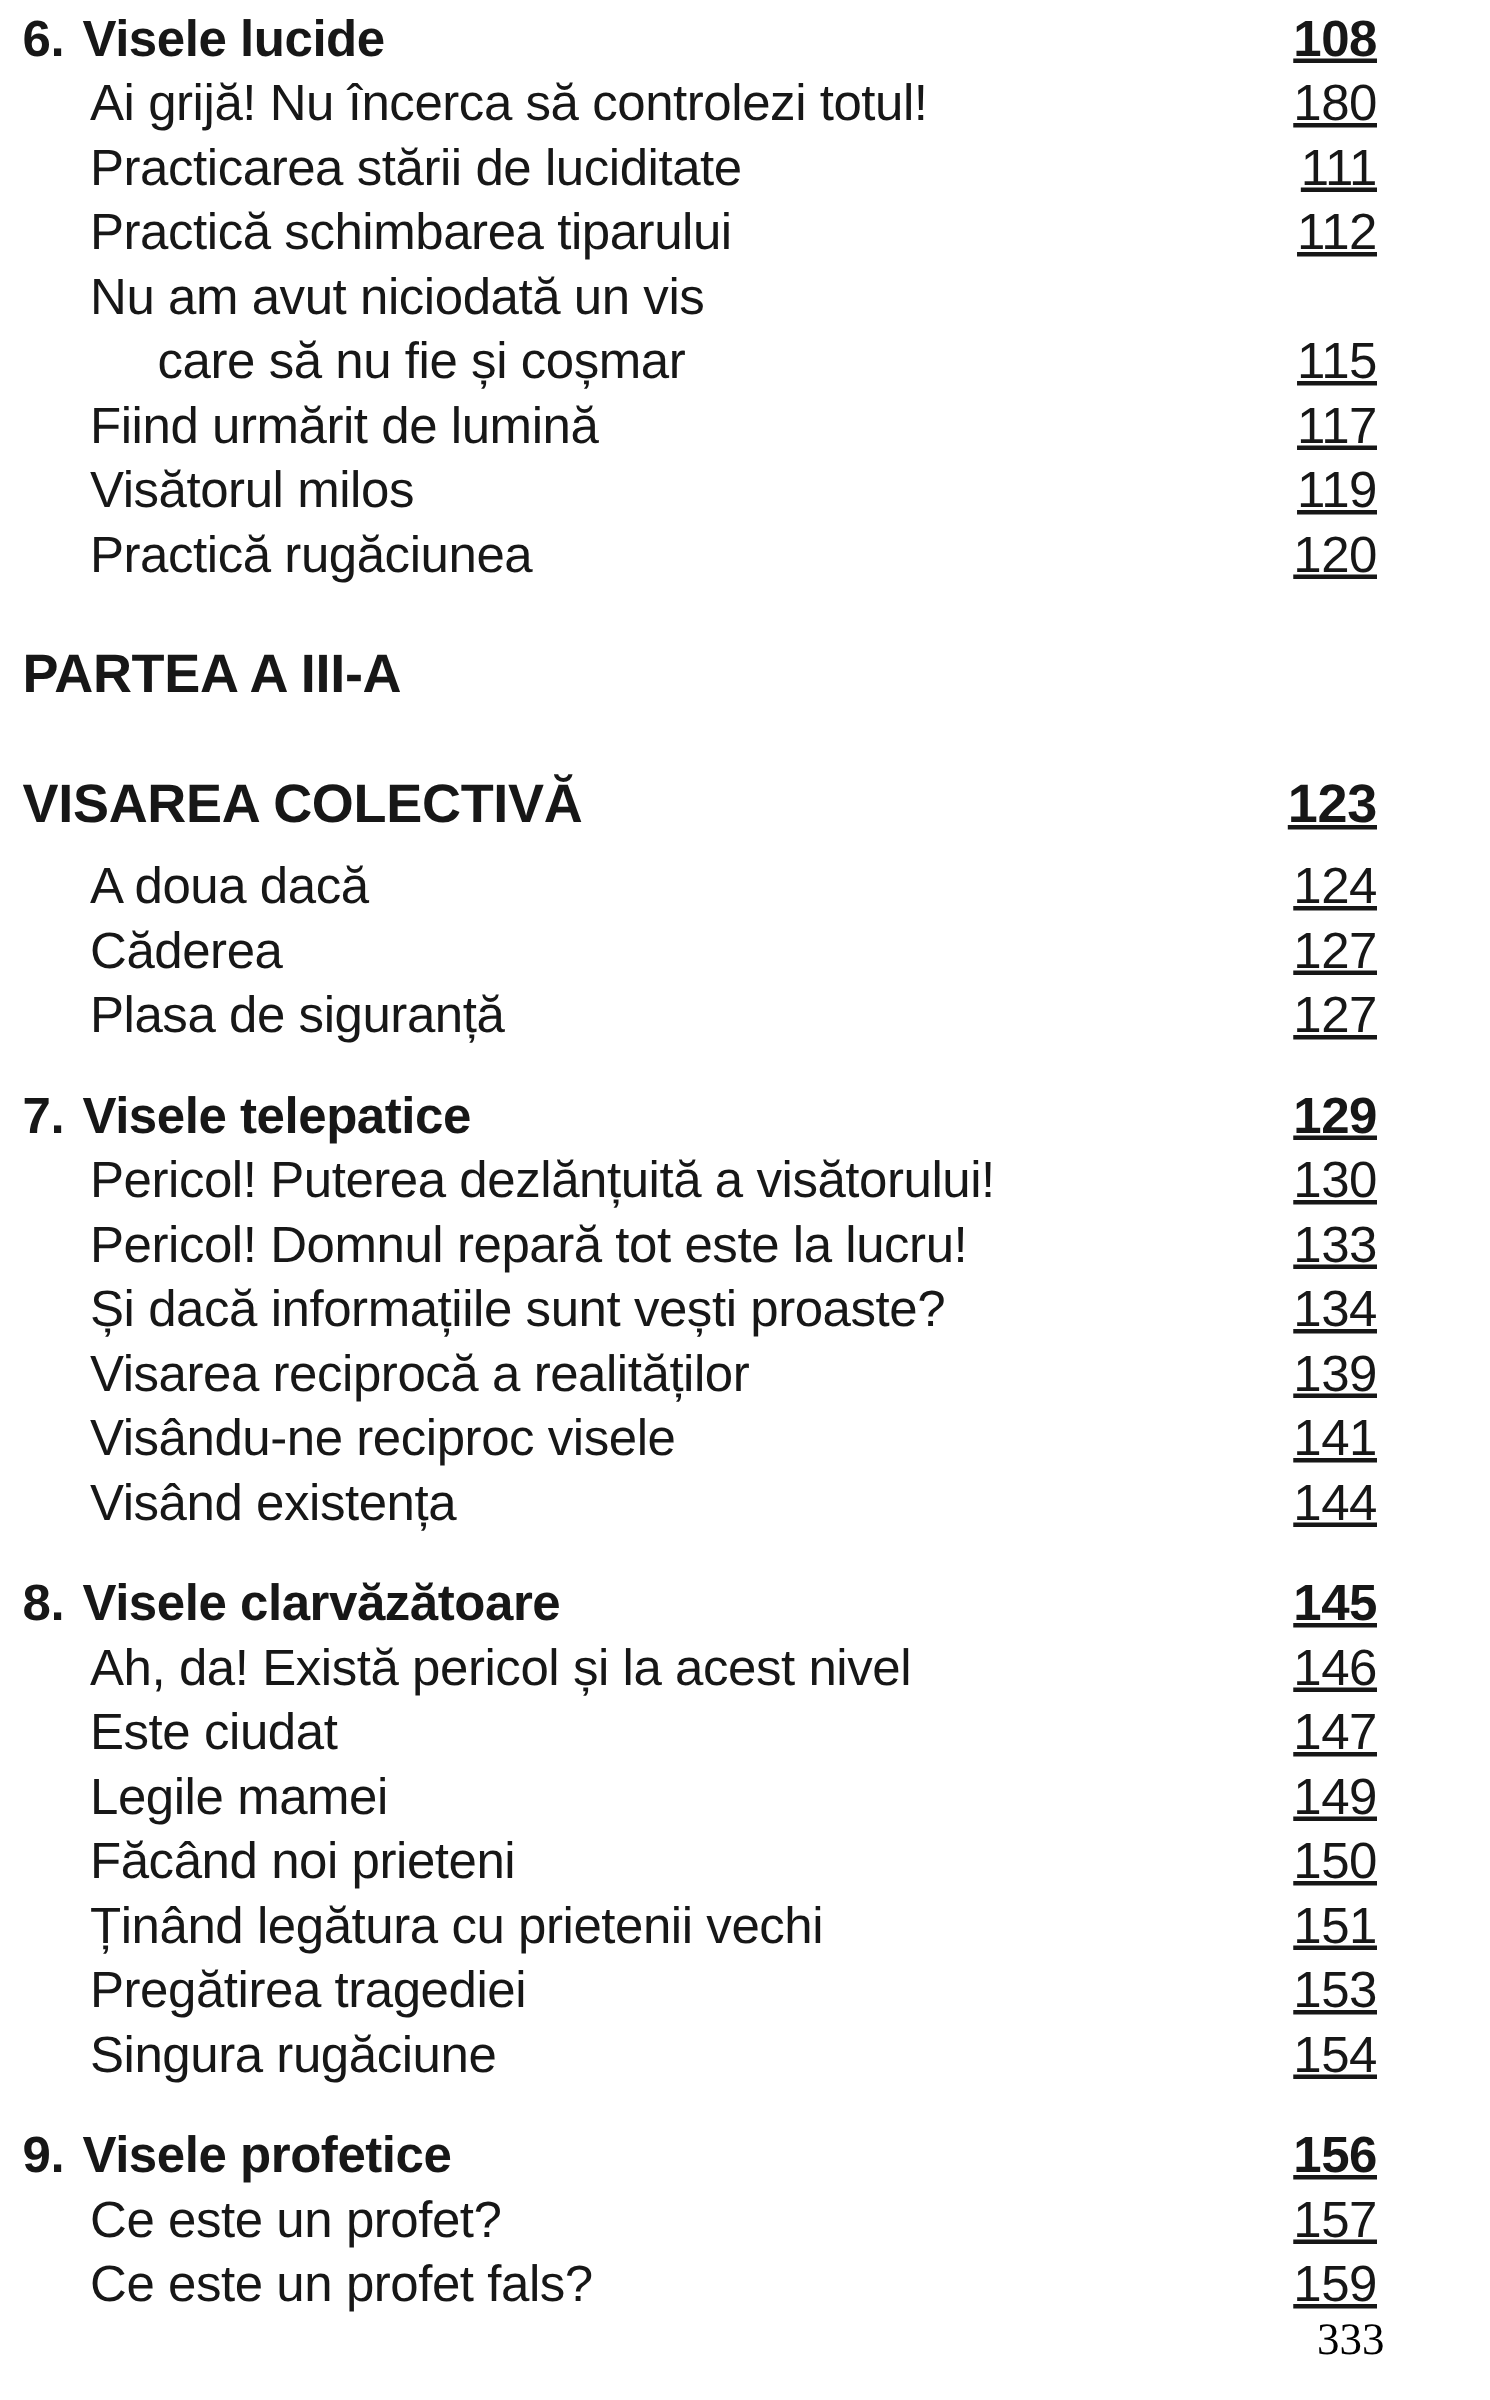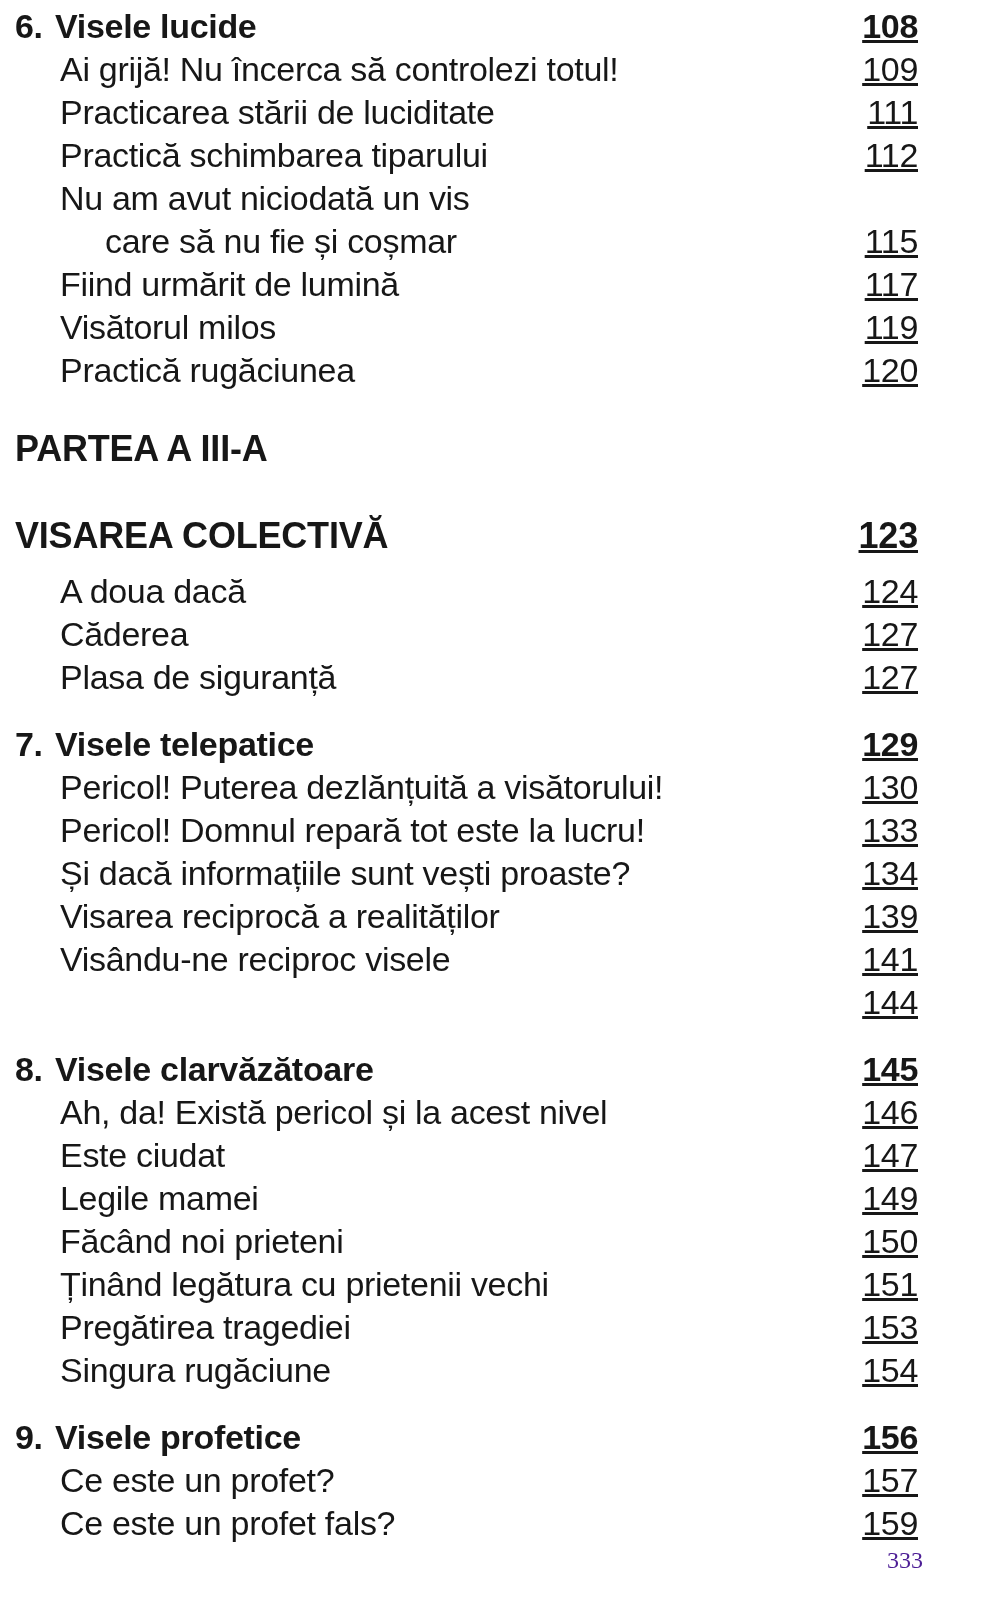--- a/index.html
+++ b/index.html
@@ -52,38 +52,38 @@
     padding-left: 90px;
   }
   .gap-part   { margin-top: 35px; }
   .gap-chapter{ margin-top: 24px; }
   .gap-small  { margin-top: 13px; }
   .folio {
     position: absolute;
     top: 1540px;
     right: 70px;
     font-family: "Liberation Serif", serif;
-    font-size: 24px;
+    font-size: 30px;
     line-height: 40px;
-    color: #4c1d95;
+    color: #000000;
   }
 </style>
 </head>
 <body>
 
 <div class="toc">
 
   <div class="row chapter">
     <span class="num">6.</span>
     <span class="title">Visele lucide</span>
     <span class="page">108</span>
   </div>
   <div class="row sub">
     <span class="title">Ai grijă! Nu încerca să controlezi totul!</span>
-    <span class="page">109</span>
+    <span class="page">180</span>
   </div>
   <div class="row sub">
     <span class="title">Practicarea stării de luciditate</span>
     <span class="page">111</span>
   </div>
   <div class="row sub">
     <span class="title">Practică schimbarea tiparului</span>
     <span class="page">112</span>
   </div>
   <div class="row sub">
@@ -147,20 +147,21 @@
   </div>
   <div class="row sub">
     <span class="title">Visarea reciprocă a realităților</span>
     <span class="page">139</span>
   </div>
   <div class="row sub">
     <span class="title">Visându-ne reciproc visele</span>
     <span class="page">141</span>
   </div>
   <div class="row sub">
+    <span class="title">Visând existența</span>
     <span class="page">144</span>
   </div>
 
   <div class="row chapter gap-chapter">
     <span class="num">8.</span>
     <span class="title">Visele clarvăzătoare</span>
     <span class="page">145</span>
   </div>
   <div class="row sub">
     <span class="title">Ah, da! Există pericol și la acest nivel</span>

